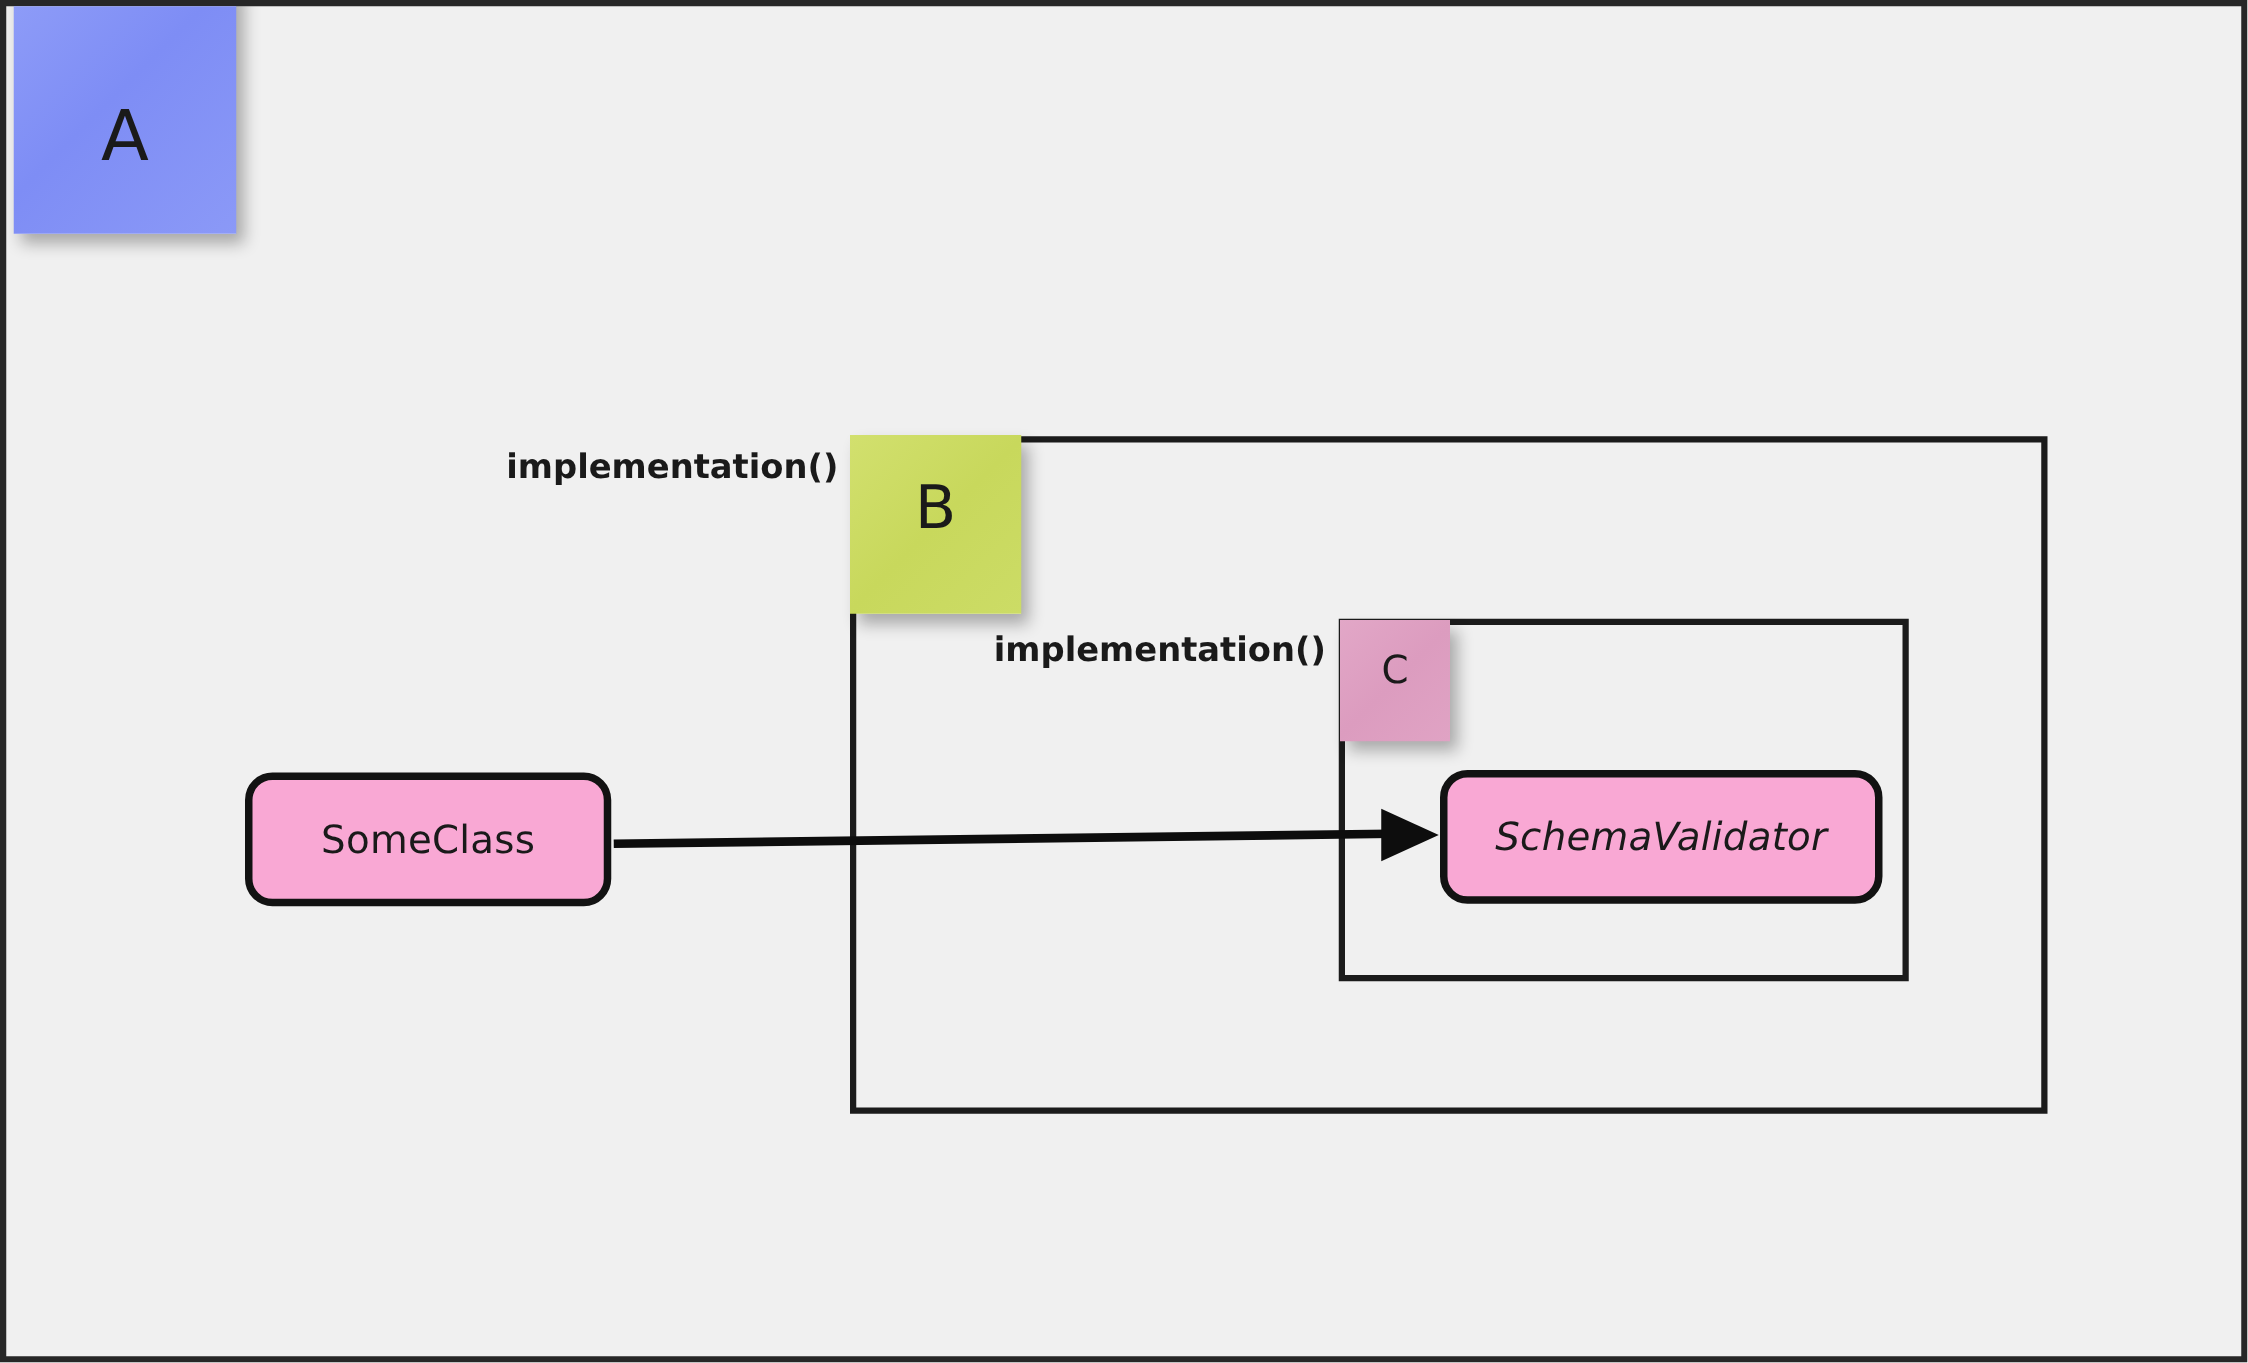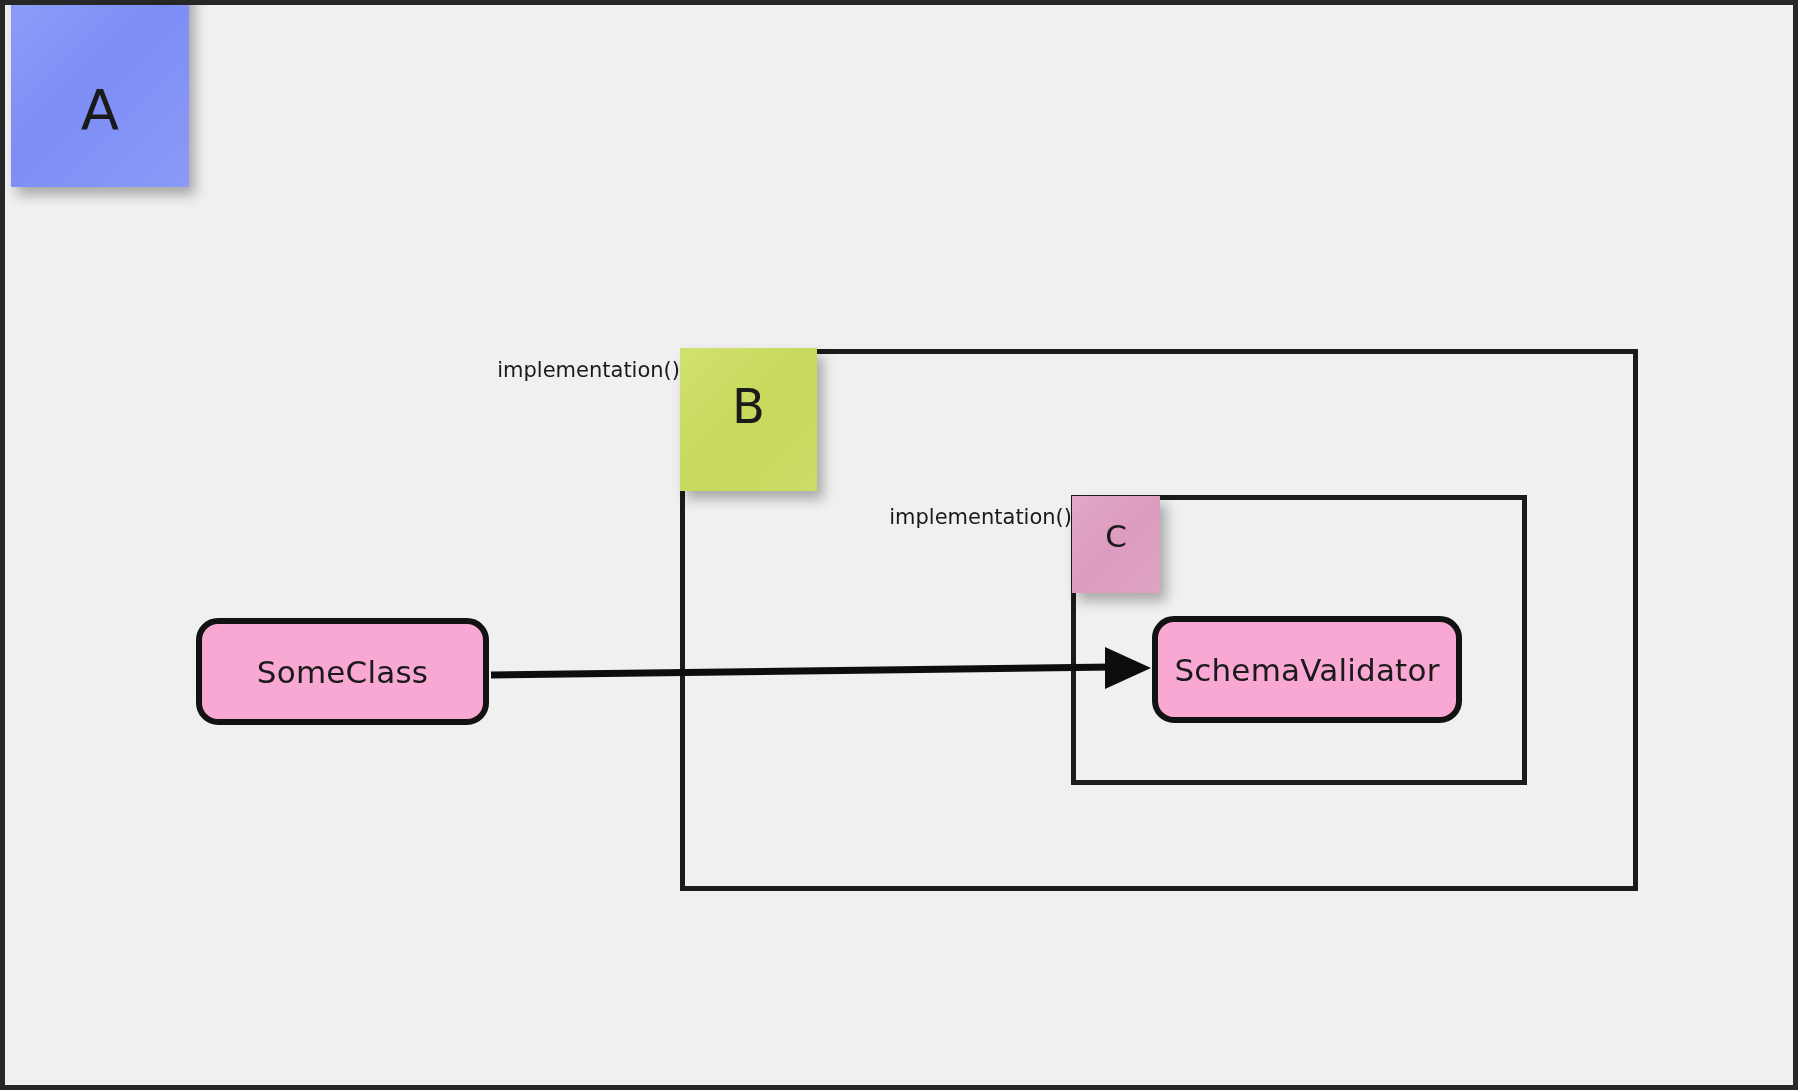--- a/index.html
+++ b/index.html
@@ -71,22 +71,23 @@
   }
   #node-someclass {
     left: 191px;
     top: 613px;
     width: 293px;
     height: 107px;
   }
   #node-schemavalidator {
     left: 1147px;
     top: 611px;
-    width: 310px;
+    width: 354px;
     height: 107px;
+    font-style: italic;
   }
 
   
   .sticky-note {
     position: absolute;
     box-sizing: border-box;
     display: flex;
     align-items: center;
     justify-content: center;
     color: #1a1a1a;
@@ -116,24 +117,23 @@
     width: 88px;
     height: 97px;
     background: linear-gradient(135deg, #e2a7c7 0%, #dc9cbf 50%, #e0a3c4 100%);
     font-size: 31px;
     padding-bottom: 18px;
   }
 
   
   .impl-label {
     position: absolute;
-    font-size: 21px;
-    font-weight: normal;
+    font-size: 27px;
+    font-weight: bold;
     color: #1a1a1a;
-    text-align: right;
     white-space: nowrap;
   }
   #label-b-impl {
     left: 400px;
     top: 353px;
     width: 275px;
   }
   #label-c-impl {
     left: 790px;
     top: 500px;

